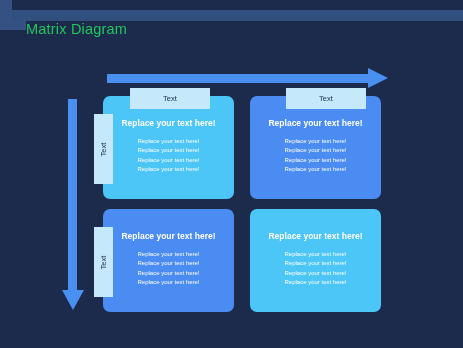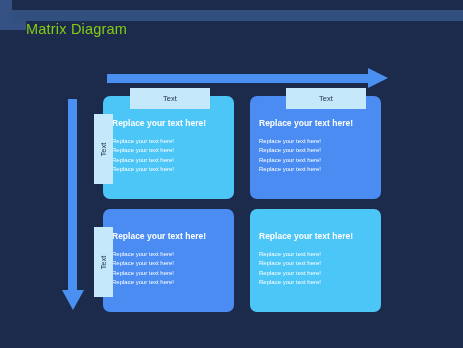--- a/index.html
+++ b/index.html
@@ -48,21 +48,21 @@
     right: 0;
     height: 11px;
     background: #31507f;
   }
 
   .slide-title {
     position: absolute;
     left: 26px;
     top: 21px;
     font-size: 14.5px;
-    color: #84cc16;
+    color: #22c55e;
     letter-spacing: 0.2px;
     white-space: nowrap;
   }
 
   
   .arrow-h {
     position: absolute;
     left: 107px;
     top: 68px;
     width: 281px;
@@ -134,21 +134,21 @@
 
   .card {
     position: absolute;
     left: 9px;
     top: 0;
     width: 131px;
     height: 103px;
     border-radius: 7px;
     box-sizing: border-box;
     padding: 22px 9px 0 9px;
-    text-align: left;
+    text-align: center;
   }
   .cell.c-r0c1 .card,
   .cell.c-r1c1 .card {
     left: 0;
     width: 131px;
   }
 
   .card.light { background: #4cc5f7; }
   .card.mid   { background: #4a8cf2; }
 

